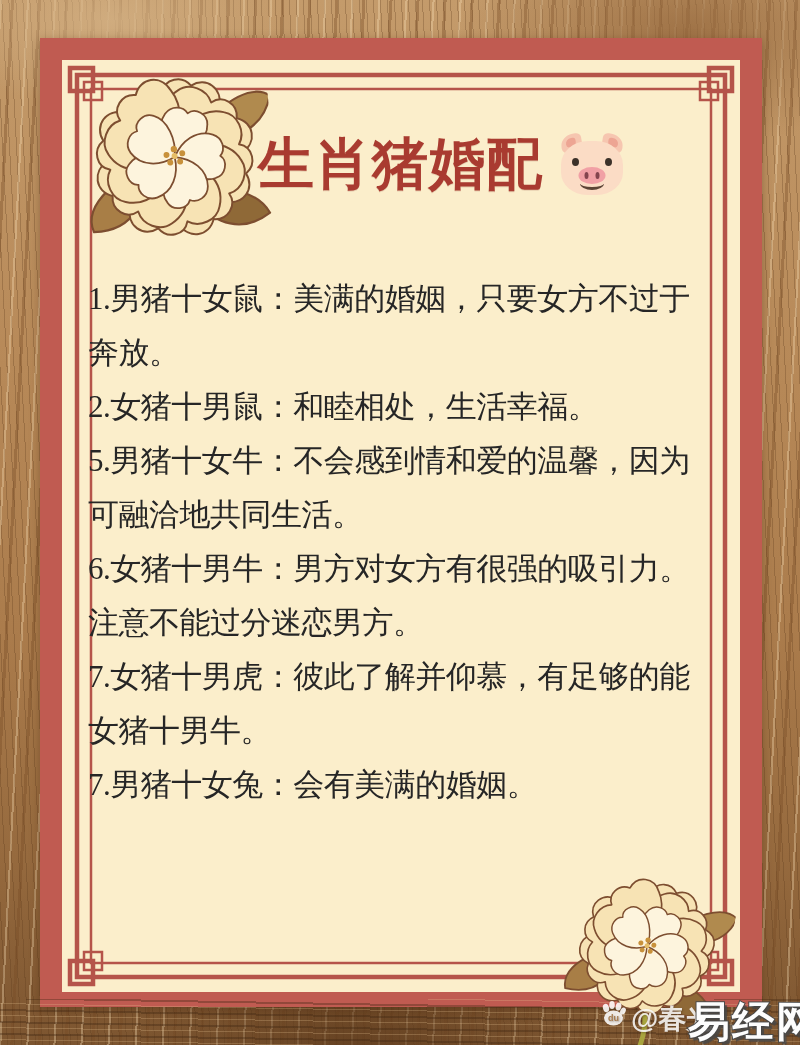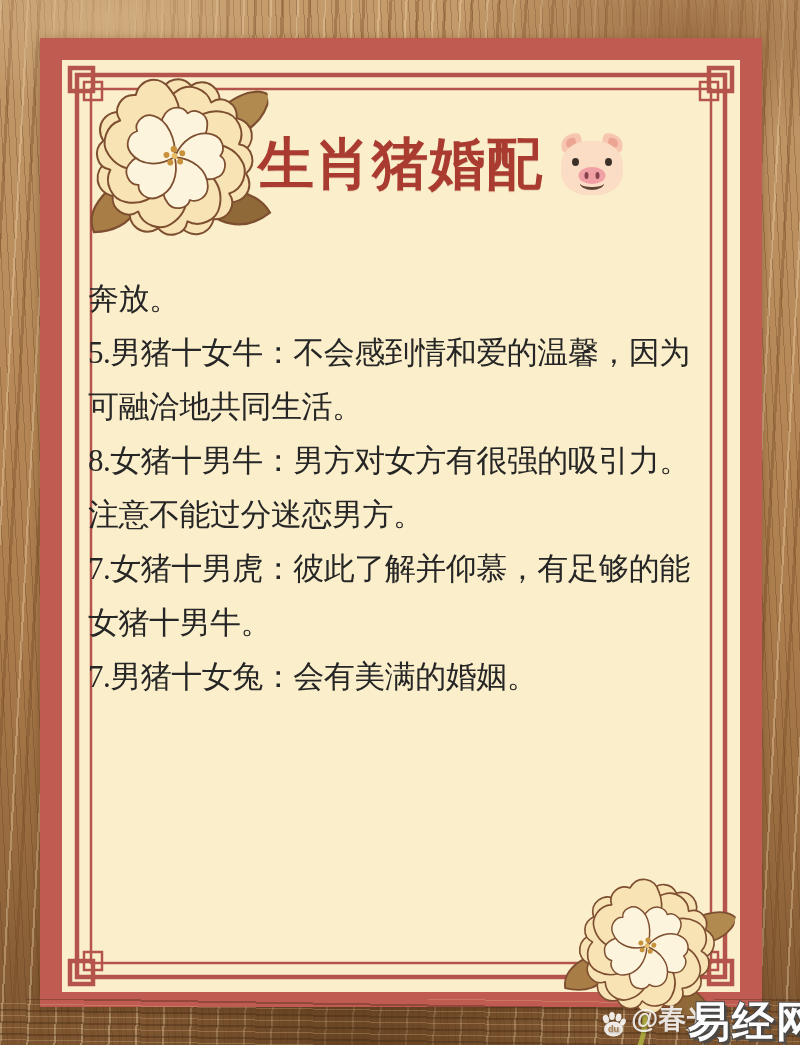--- a/index.html
+++ b/index.html
@@ -54,21 +54,21 @@
   .pig .snout i{position:absolute;top:5px;width:4px;height:7px;background:#84444e;border-radius:50%;}
   .pig .snout i.l{left:6px;} .pig .snout i.r{right:6px;}
   .pig .mouth{position:absolute;left:50%;top:36px;transform:translateX(-50%);width:24px;height:10px;border-bottom:3px solid #5c4436;border-radius:0 0 55% 55%;}
   .content{
     position:absolute;left:26px;top:212px;width:632px;z-index:3;
     font-size:31px;color:#262626;line-height:54px;letter-spacing:-0.5px;
   }
   .content .line{white-space:nowrap;}
   .wm-handle{
     position:absolute;left:600px;top:1000px;z-index:10;
-    display:flex;align-items:flex-end;gap:4px;
+    display:flex;align-items:flex-start;gap:4px;
     font-family:"Liberation Sans","DejaVu Sans",sans-serif;
     font-size:28px;font-weight:700;color:rgba(255,255,255,.85);
     text-shadow:1px 1px 2px rgba(50,30,10,.35);white-space:nowrap;
   }
   .wm-site{
     position:absolute;left:688px;top:994px;z-index:11;
     font-family:"Liberation Sans","DejaVu Sans",sans-serif;
     font-size:42px;font-weight:700;letter-spacing:2px;color:#fdfdfd;
     -webkit-text-stroke:2px #4b4b4b;paint-order:stroke;
     text-shadow:3px 3px 1px rgba(70,70,70,.85);white-space:nowrap;
@@ -164,28 +164,32 @@
                 <i class="l"></i>
                 <i class="r"></i>
               </div>
             <div class="mouth"></div>
           </div>
         </div>
       </div>
 
       <div class="content">
         <div class="item">
+          <div class="line">1.男猪十女鼠：美满的婚姻，只要女方不过于</div>
           <div class="line">奔放。</div>
+        </div>
+        <div class="item">
+          <div class="line">2.女猪十男鼠：和睦相处，生活幸福。</div>
         </div>
         <div class="item">
           <div class="line">5.男猪十女牛：不会感到情和爱的温馨，因为</div>
           <div class="line">可融洽地共同生活。</div>
         </div>
         <div class="item">
-          <div class="line">8.女猪十男牛：男方对女方有很强的吸引力。</div>
+          <div class="line">6.女猪十男牛：男方对女方有很强的吸引力。</div>
         </div>
         <div class="item">
           <div class="line">注意不能过分迷恋男方。</div>
         </div>
         <div class="item">
           <div class="line">7.女猪十男虎：彼此了解并仰慕，有足够的能</div>
           <div class="line">女猪十男牛。</div>
         </div>
         <div class="item">
           <div class="line">7.男猪十女兔：会有美满的婚姻。</div>

